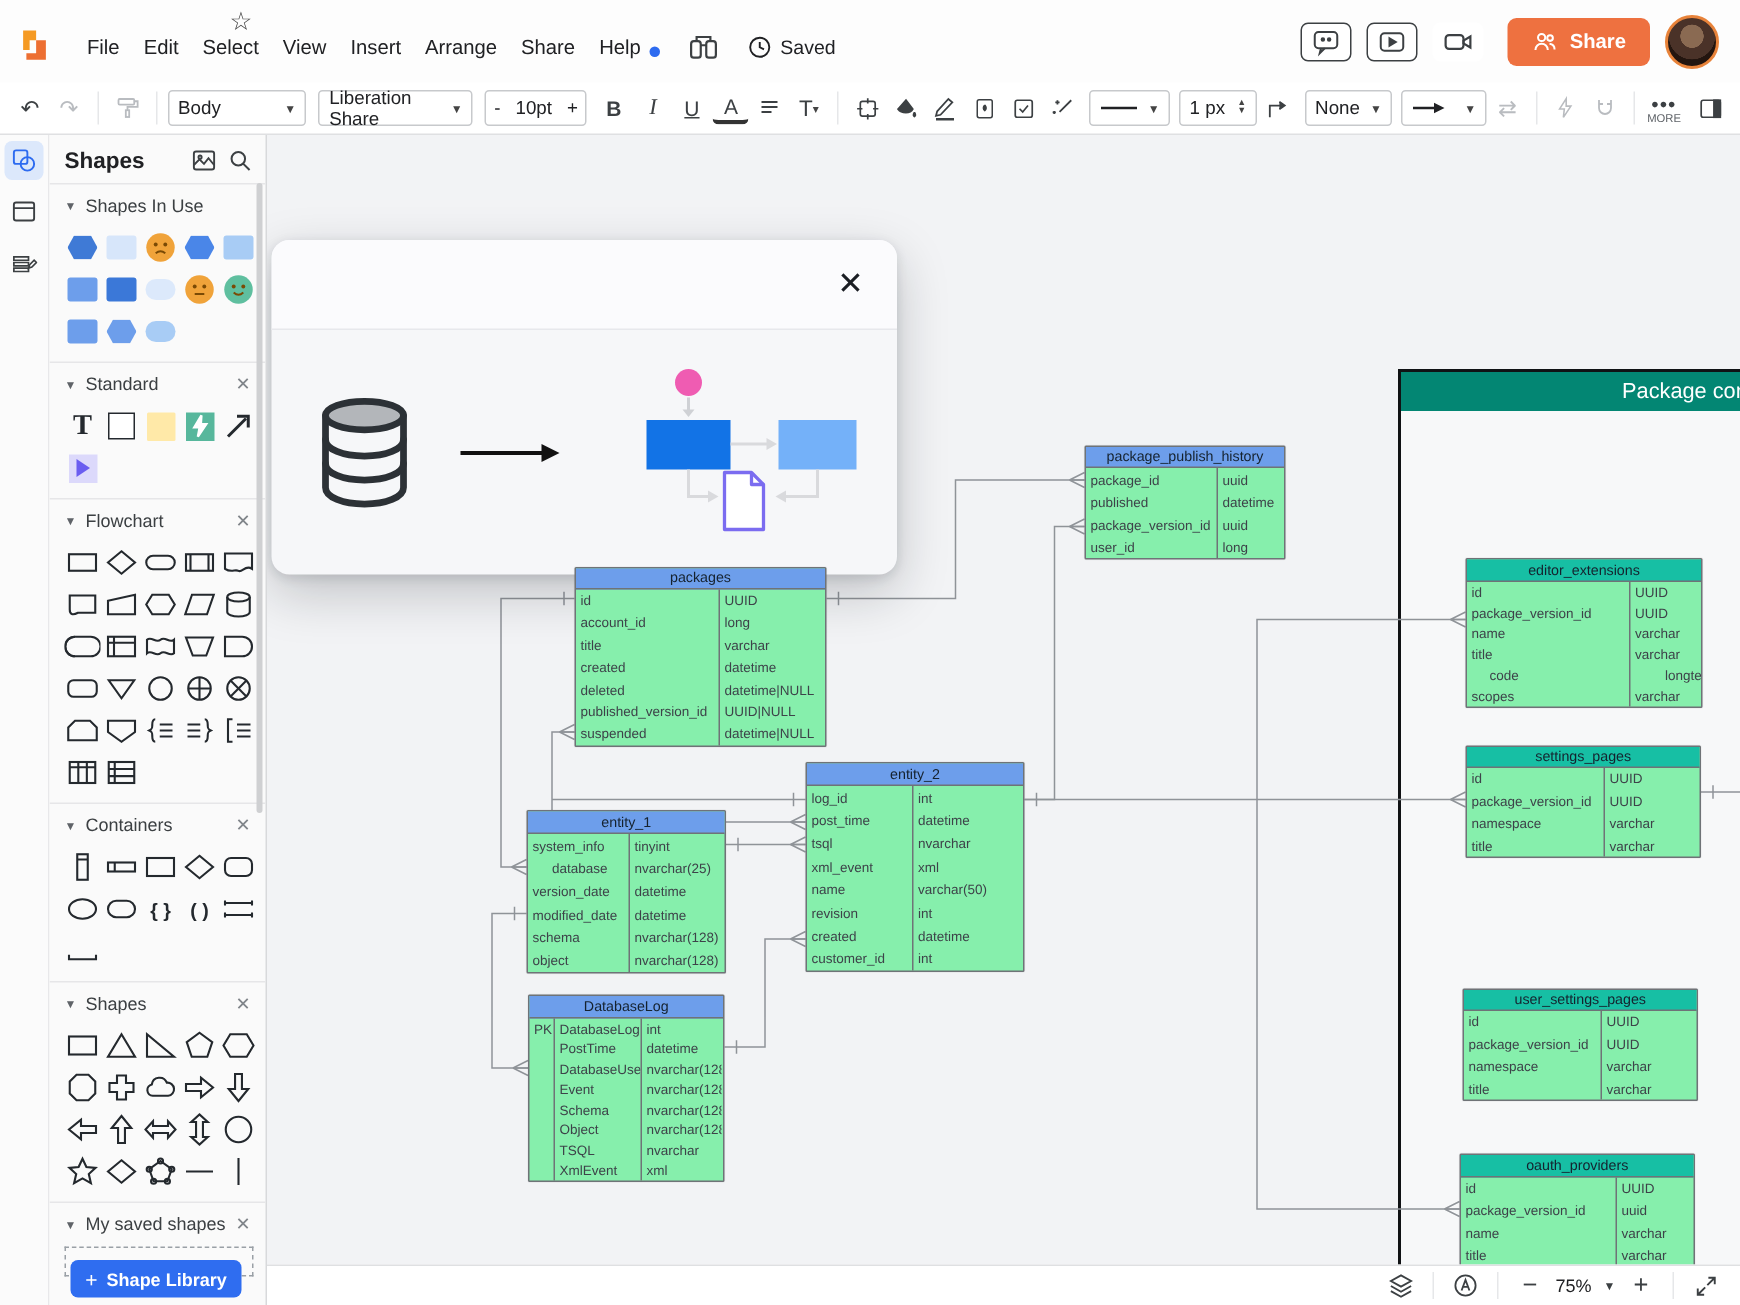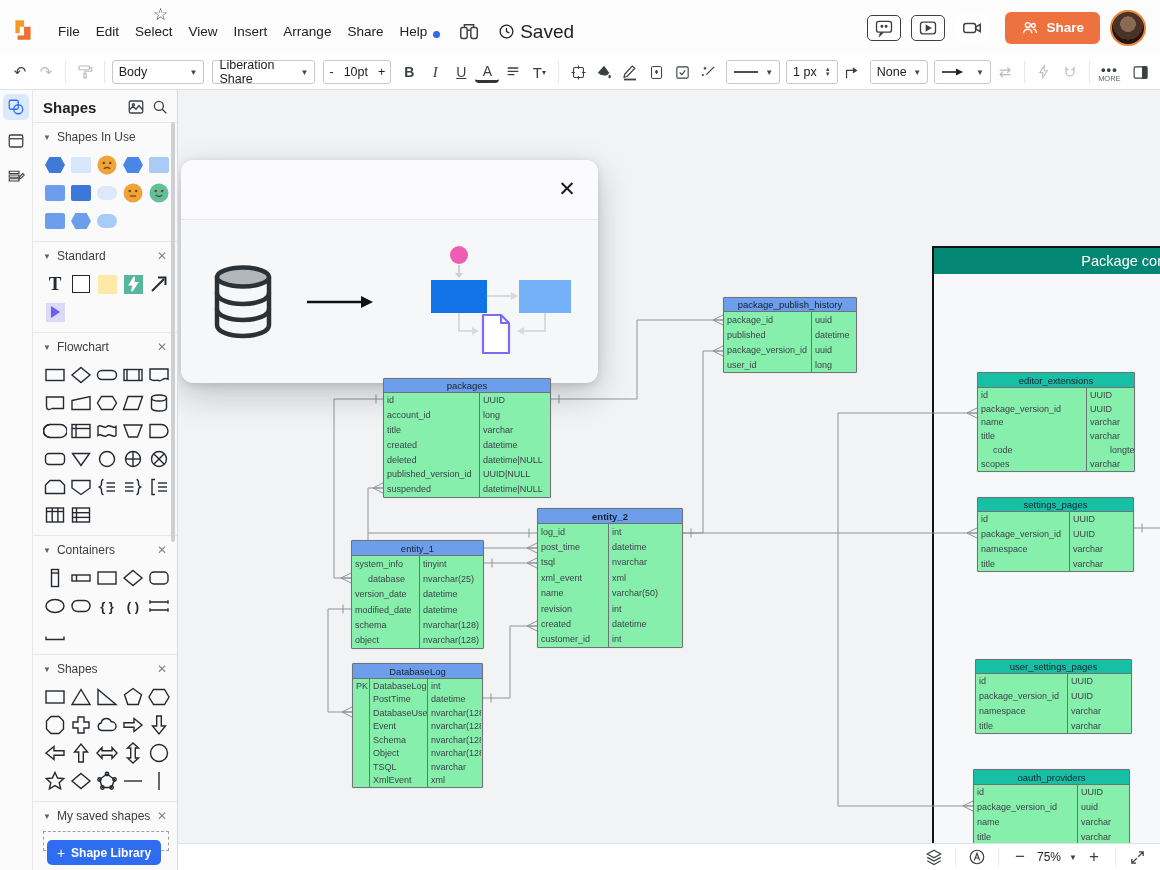--- a/index.html
+++ b/index.html
@@ -8,21 +8,21 @@
   svg { display:block; }
 
   
   #menubar { position:relative; height:55px; background:#fdfdfd; display:flex; align-items:center; padding:0 14px 0 10px; }
   #logo { width:26px; height:26px; margin-right:14px; margin-top:4px; }
   #fav-star { position:absolute; left:153px; top:4px; font-size:17px; color:#444; cursor:pointer; }
   .menu-item { font-size:13.5px; color:#202124; padding:6px 8px; margin-top:8px; cursor:pointer; border-radius:3px; }
   #help-dot { width:7px; height:7px; border-radius:50%; background:#2d6bf0; margin:14px 4px 0 -2px; }
   .mb-icon { width:22px; height:22px; margin-top:8px; margin-left:14px; cursor:pointer; color:#3c4043; }
   #saved-wrap { display:flex; align-items:center; gap:5px; margin-left:18px; margin-top:8px; cursor:pointer; }
-  #saved-label { font-size:19px; color:#202124; }
+  #saved-label { font-size:13px; color:#202124; }
   #mb-right { margin-left:auto; display:flex; align-items:center; gap:10px; }
   .mb-right-btn { width:34px; height:26px; border:1.4px solid #3c4043; border-radius:5px; display:flex; align-items:center; justify-content:center; background:#fff; cursor:pointer; }
   #share-btn { display:flex; align-items:center; gap:7px; background:#ee7140; color:#fff; font-weight:bold; font-size:13.5px; padding:7px 16px; border-radius:6px; border:none; cursor:pointer; margin-left:6px; }
   #avatar { width:36px; height:36px; border-radius:50%; background:radial-gradient(circle at 50% 38%, #8a6a52 0 30%, #4a3228 31% 60%, #23150f 61%); border:2px solid #e8833a; cursor:pointer; }
 
   
   #toolbar { height:35px; background:#fff; border-bottom:1px solid #dfe0e2; display:flex; align-items:center; padding:0 8px; gap:2px; }
   .tbtn { min-width:24px; height:26px; display:flex; align-items:center; justify-content:center; border-radius:4px; cursor:pointer; color:#3c4043; padding:0 3px; }
   .tbtn.dis { color:#b9bcc0; cursor:default; }
   .tsep { width:1px; height:22px; background:#e6e7e9; margin:0 5px; }
@@ -912,21 +912,21 @@
             <div class="er-cell" style="height: 15.3px;">tinyint</div>
             <div class="er-cell" style="height: 15.3px;">nvarchar(25)</div>
             <div class="er-cell" style="height: 15.3px;">datetime</div>
             <div class="er-cell" style="height: 15.3px;">datetime</div>
             <div class="er-cell" style="height: 15.3px;">nvarchar(128)</div>
             <div class="er-cell" style="height: 15.3px;">nvarchar(128)</div>
           </div>
         </div>
       </div>
       <div class="er-table" style="left: 359px; top: 418px; width: 146px;">
-        <div class="er-head blue" style="height: 15px; font-weight: bold;">entity_2</div>
+        <div class="er-head blue" style="height: 15px;">entity_2</div>
         <div class="er-body">
           <div class="er-col" style="width: 70px;">
             <div class="er-cell" style="height: 15.4px;">log_id</div>
             <div class="er-cell" style="height: 15.4px;">post_time</div>
             <div class="er-cell" style="height: 15.4px;">tsql</div>
             <div class="er-cell" style="height: 15.4px;">xml_event</div>
             <div class="er-cell" style="height: 15.4px;">name</div>
             <div class="er-cell" style="height: 15.4px;">revision</div>
             <div class="er-cell" style="height: 15.4px;">created</div>
             <div class="er-cell" style="height: 15.4px;">customer_id</div>

